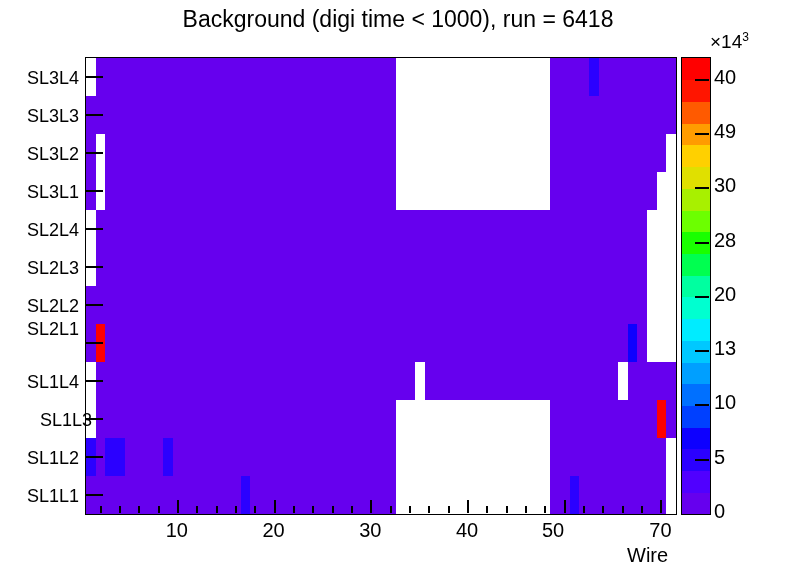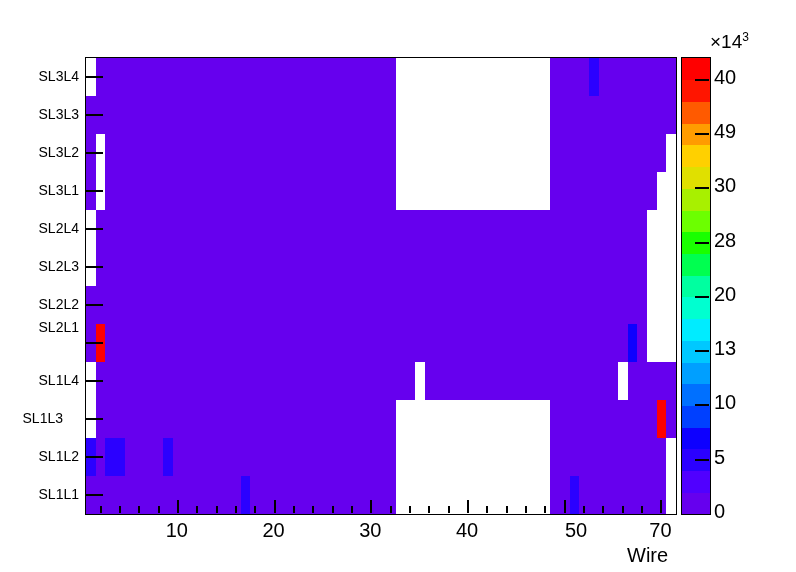--- a/index.html
+++ b/index.html
@@ -59,21 +59,21 @@
   }
   .xtick-label {
     position: absolute;
     font-size: 20px;
     color: #000000;
     text-align: center;
     font-family: "Liberation Sans", sans-serif;
   }
   .ytick-label {
     position: absolute;
-    font-size: 14px;
+    font-size: 18px;
     color: #000000;
     text-align: right;
     font-family: "Liberation Sans", sans-serif;
     white-space: nowrap;
   }
   #xaxis-title {
     position: absolute;
     font-size: 20px;
     color: #000000;
     font-family: "Liberation Sans", sans-serif;
@@ -118,20 +118,21 @@
   }
   #palette-exponent sup {
     font-size: 12px;
   }
 </style>
 </head>
 <body>
 
 <div id="canvas">
 
+  <div id="plot-title">Background (digi time &lt; 1000), run = 6418</div>
 
   <div id="plot-frame">
     <div id="heat-layer">
         <div class="cellrect" style="left: 0px; width: 9.67213px; top: 0px; height: 38.5px; background: rgb(255, 255, 255);"></div>
         <div class="cellrect" style="left: 9.67213px; width: 299.836px; top: 0px; height: 38.5px; background: rgb(102, 0, 238);"></div>
         <div class="cellrect" style="left: 309.508px; width: 154.754px; top: 0px; height: 38.5px; background: rgb(255, 255, 255);"></div>
         <div class="cellrect" style="left: 464.262px; width: 38.6885px; top: 0px; height: 38.5px; background: rgb(102, 0, 238);"></div>
         <div class="cellrect" style="left: 502.951px; width: 9.67213px; top: 0px; height: 38.5px; background: rgb(43, 0, 255);"></div>
         <div class="cellrect" style="left: 512.623px; width: 77.377px; top: 0px; height: 38.5px; background: rgb(102, 0, 238);"></div>
         <div class="cellrect" style="left: 0px; width: 309.508px; top: 38px; height: 38.5px; background: rgb(102, 0, 238);"></div>
@@ -205,21 +206,21 @@
       <div class="tick" style="left: 85px; top: 266px; width: 18px; height: 2px;"></div>
       <div class="tick" style="left: 85px; top: 228px; width: 18px; height: 2px;"></div>
       <div class="tick" style="left: 85px; top: 190px; width: 18px; height: 2px;"></div>
       <div class="tick" style="left: 85px; top: 152px; width: 18px; height: 2px;"></div>
       <div class="tick" style="left: 85px; top: 114px; width: 18px; height: 2px;"></div>
       <div class="tick" style="left: 85px; top: 76px; width: 18px; height: 2px;"></div>
     </div>
   <div id="y-labels">
       <div class="ytick-label" style="left: 23px; width: 56px; top: 486px;">SL1L1</div>
       <div class="ytick-label" style="left: 23px; width: 56px; top: 448px;">SL1L2</div>
-      <div class="ytick-label" style="left: 7px; width: 56px; top: 410px; text-align: right;">SL1L3</div>
+      <div class="ytick-label" style="left: 36px; width: 56px; top: 410px; text-align: right;">SL1L3</div>
       <div class="ytick-label" style="left: 23px; width: 56px; top: 372px;">SL1L4</div>
       <div class="ytick-label" style="left: 23px; width: 56px; top: 319px;">SL2L1</div>
       <div class="ytick-label" style="left: 23px; width: 56px; top: 296px;">SL2L2</div>
       <div class="ytick-label" style="left: 23px; width: 56px; top: 258px;">SL2L3</div>
       <div class="ytick-label" style="left: 23px; width: 56px; top: 220px;">SL2L4</div>
       <div class="ytick-label" style="left: 23px; width: 56px; top: 182px;">SL3L1</div>
       <div class="ytick-label" style="left: 23px; width: 56px; top: 144px;">SL3L2</div>
       <div class="ytick-label" style="left: 23px; width: 56px; top: 106px;">SL3L3</div>
       <div class="ytick-label" style="left: 23px; width: 56px; top: 68px;">SL3L4</div>
     </div>
@@ -253,21 +254,21 @@
       <div class="tick" style="left: 602.459px; top: 506px; width: 2px; height: 7px;"></div>
       <div class="tick" style="left: 621.803px; top: 506px; width: 2px; height: 7px;"></div>
       <div class="tick" style="left: 641.148px; top: 506px; width: 2px; height: 7px;"></div>
       <div class="tick" style="left: 660.492px; top: 500px; width: 2px; height: 13px;"></div>
     </div>
   <div id="x-labels">
       <div class="xtick-label" style="left: 151.885px; width: 50px; top: 519px;">10</div>
       <div class="xtick-label" style="left: 248.607px; width: 50px; top: 519px;">20</div>
       <div class="xtick-label" style="left: 345.328px; width: 50px; top: 519px;">30</div>
       <div class="xtick-label" style="left: 442.049px; width: 50px; top: 519px;">40</div>
-      <div class="xtick-label" style="left: 551px; width: 50px; top: 519px;">50</div>
+      <div class="xtick-label" style="left: 528px; width: 50px; top: 519px;">50</div>
       <div class="xtick-label" style="left: 635.492px; width: 50px; top: 519px;">70</div>
     </div>
 
   <div id="xaxis-title" style="left: 627px; top: 544px;">Wire</div>
 
   <div id="palette">
       <div class="palette-band" style="top: 434.286px; height: 22.3143px; background: rgb(102, 0, 238);"></div>
       <div class="palette-band" style="top: 412.571px; height: 22.3143px; background: rgb(80, 0, 255);"></div>
       <div class="palette-band" style="top: 390.857px; height: 22.3143px; background: rgb(43, 0, 255);"></div>
       <div class="palette-band" style="top: 369.143px; height: 22.3143px; background: rgb(13, 0, 255);"></div>

